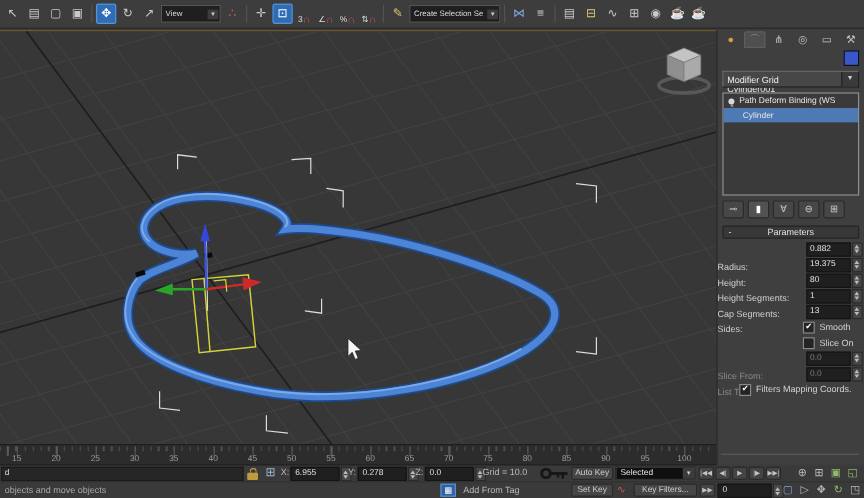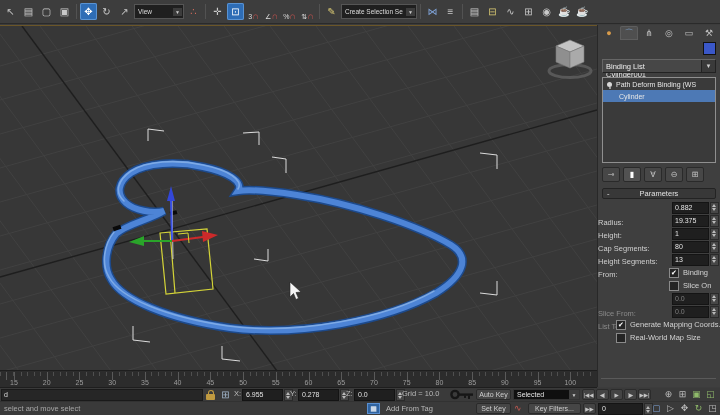--- a/index.html
+++ b/index.html
@@ -276,21 +276,21 @@
         <div class="tab" style="color: rgb(192, 192, 192);">⋔</div>
         <div class="tab" style="color: rgb(192, 192, 192);">◎</div>
         <div class="tab" style="color: rgb(192, 192, 192);">▭</div>
         <div class="tab" style="color: rgb(192, 192, 192);">⚒</div>
       </div>
     <div class="namerow">
       <div class="namefield">Cylinder001</div>
       <div class="swatch"></div>
     </div>
     <div class="modlist">
-      <span>Binding List</span>
+      <span>Modifier Grid</span>
       <span class="dd-btn">▼</span>
     </div>
     <div class="stack" id="stack">
         <div class="stackrow">
           <div class="bulb"></div>
           <span>Path Deform Binding (WS</span>
         </div>
         <div class="stackrow selected">
           <span>Cylinder</span>
         </div>
@@ -311,59 +311,55 @@
           <span class="plabel">Radius:</span>
           <span class="pfield">0.882</span>
           <span class="spn"></span>
         </div>
         <div class="prow">
           <span class="plabel">Height:</span>
           <span class="pfield">19.375</span>
           <span class="spn"></span>
         </div>
         <div class="prow">
+          <span class="plabel">Height Segments:</span>
+          <span class="pfield">80</span>
+          <span class="spn"></span>
+        </div>
+        <div class="prow">
           <span class="plabel">Cap Segments:</span>
           <span class="pfield">1</span>
           <span class="spn"></span>
         </div>
         <div class="prow">
-          <span class="plabel">Height Segments:</span>
-          <span class="pfield">80</span>
-          <span class="spn"></span>
-        </div>
-        <div class="prow">
-          <span class="plabel">From:</span>
+          <span class="plabel">Sides:</span>
           <span class="pfield">13</span>
           <span class="spn"></span>
         </div>
         <div class="prow ind-mid">
           <span class="cbox">✔</span>
-          <span class="clabel">Binding</span>
+          <span class="clabel">Smooth</span>
         </div>
         <div class="prow ind-mid">
           <span class="cbox"></span>
           <span class="clabel">Slice On</span>
         </div>
         <div class="prow">
           <span class="plabel dis">Slice From:</span>
           <span class="pfield dis">0.0</span>
           <span class="spn"></span>
         </div>
         <div class="prow">
           <span class="plabel dis">List To:</span>
           <span class="pfield dis">0.0</span>
           <span class="spn"></span>
         </div>
         <div class="prow ind-left">
           <span class="cbox">✔</span>
-          <span class="clabel">Generate Mapping Coords.</span>
-        </div>
-        <div class="prow ind-left">
-          <span class="cbox"></span>
-          <span class="clabel">Real-World Map Size</span>
+          <span class="clabel">Filters Mapping Coords.</span>
         </div>
       </div>
     <div class="panelline"></div>
   </div>
 
   <div class="ruler">
     <div class="ticks-s"></div>
     <div class="ticks-b"></div>
     <div id="ticklabels">
         <span class="ticklabel" style="left: 14px;">15</span>
@@ -430,21 +426,21 @@
       </div>
     <div class="abs" id="nav1" style="left:662px;top:1px;display:flex;gap:1px;">
         <div class="navi">⊕</div>
         <div class="navi">⊞</div>
         <div class="navi" style="color: rgb(143, 186, 106);">▣</div>
         <div class="navi" style="color: rgb(143, 186, 106);">◱</div>
       </div>
   </div>
 
   <div class="srow2">
-    <span class="abs slabel" style="left:4px;top:1px;color:#a8a8a8;">select and move select</span>
+    <span class="abs slabel" style="left:4px;top:1px;color:#a8a8a8;">objects and move objects</span>
     <div class="degico abs" style="left:367px;top:1px;">▦</div>
     <span class="abs slabel" style="left:386px;top:1px;">Add From Tag</span>
     <div class="btn abs" style="left:476px;top:1px;width:35px;">Set Key</div>
     <span class="redcurve abs" style="left:514px;top:0;">∿</span>
     <div class="btn abs" style="left:528px;top:1px;width:53px;">Key Filters...</div>
     <div class="tbtn abs" style="left:583px;top:1px;">▶▶</div>
     <div class="abs" style="left:598px;top:1px;display:flex;">
       <div class="sfield" style="width:40px;">0</div>
         <span class="spn"></span>
     </div>

